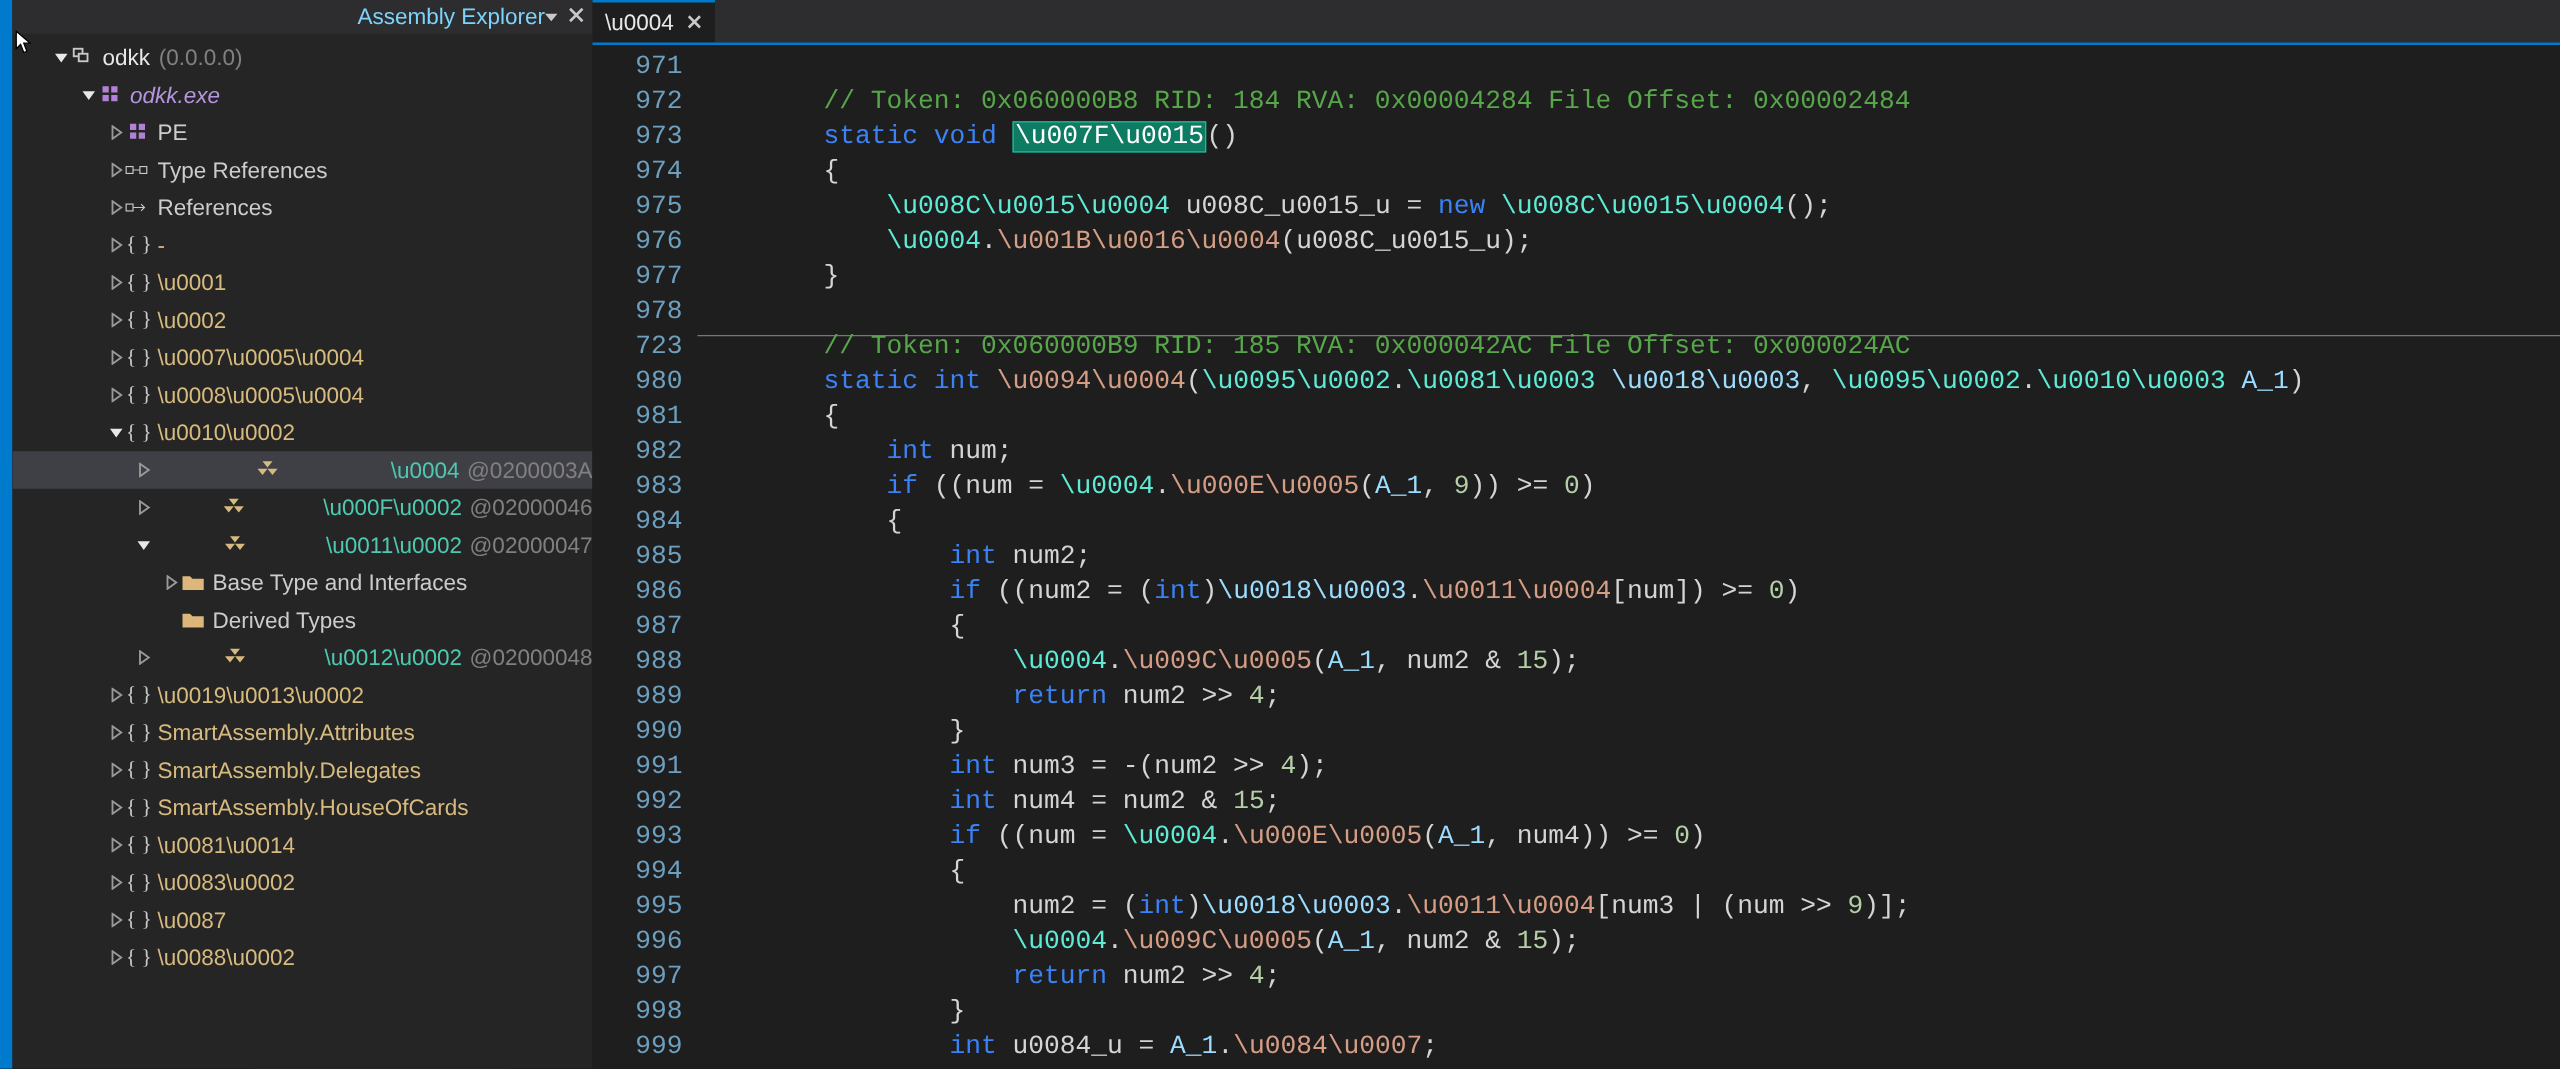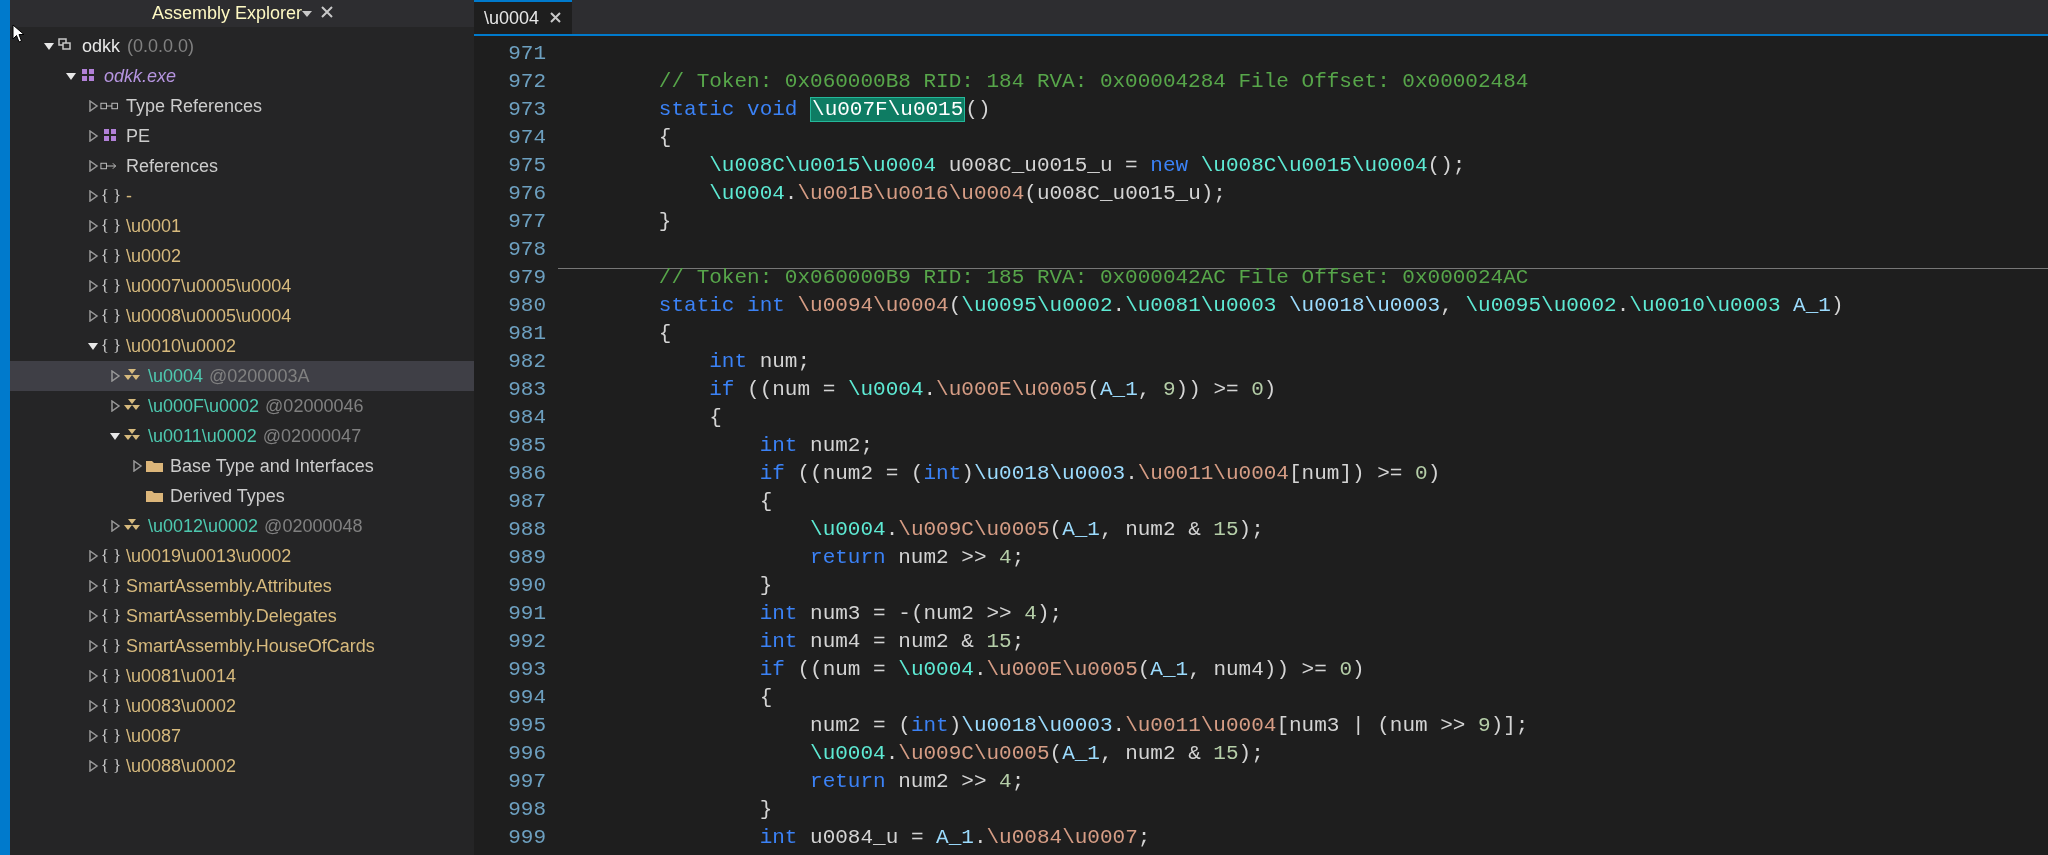--- a/index.html
+++ b/index.html
@@ -1,39 +1,39 @@
 <!DOCTYPE html>
 <html><head>
 <meta charset="utf-8">
 <style>
   * { margin:0; padding:0; box-sizing:border-box; }
   html,body { width:2048px; height:855px; background:#1e1e1e; font-family:"Segoe UI",Tahoma,sans-serif; font-size:18px; color:#ccc; overflow:hidden; }
   .app { display:flex; height:100%; }
   .leftbar { width:10px; background:#007acc; height:100%; flex:none; }
   .sidebar { width:464px; background:#252526; height:100%; flex:none; display:flex; flex-direction:column; }
-  .side-header { display:flex; align-items:center; justify-content:center; padding:3px 6px 3px 8px; background:#2d2d30; color:#fef9c3; font-size:18px; }
+  .side-header { display:flex; align-items:center; justify-content:flex-end; padding:3px 6px 3px 8px; background:#2d2d30; color:#7dd3fc; font-size:18px; }
   .side-header .title { display:flex; align-items:center; gap:6px; }
   .side-header .ctrls { display:flex; align-items:center; gap:8px; }
   .tri-down { width:0; height:0; border-left:5px solid transparent; border-right:5px solid transparent; border-top:6px solid #c8c8c8; display:inline-block; }
   .close-x svg { width:14px; height:14px; }
   .tree { flex:1; overflow:auto; padding-top:4px; }
   .row { display:flex; align-items:center; height:30px; white-space:nowrap; cursor:default; }
   .row.selected { background:#3f3f46; }
   .tw { width:14px; height:14px; display:inline-flex; align-items:center; justify-content:center; flex:none; }
   .tw.exp { color:#e8e8e8; }
   .tw.col { color:#999; }
   .ico { width:22px; height:22px; display:inline-flex; align-items:center; justify-content:center; flex:none; margin-right:4px; }
   .lbl { color:#ccc; }
   .lbl.gold { color:#d7ba7d; }
   .lbl.cyan { color:#4ec9b0; }
   .lbl .dim { color:#808080; margin-left:6px; }
   .in1 { padding-left:32px; }
   .in2 { padding-left:54px;font-style:italic; }
   .in3 { padding-left:76px; }
-  .in4 { padding-left:98px; }
+  .in4 { padding-left:98px;justify-content:space-between; }
   .in5 { padding-left:120px; }
   .editor { flex:1; display:flex; flex-direction:column; background:#1e1e1e; min-width:0; }
   .tabbar { height:34px; background:#2d2d30; display:flex; align-items:flex-end; }
   .tab { height:34px; background:#1e1e1e; padding:0 10px; display:flex; align-items:center; gap:10px; color:#e8e8e8; border-top:2px solid transparent; font-size:18px; }
   .tab.active { border-top:2px solid #007acc; }
   .tab .x svg { width:13px; height:13px; }
   .blueline { height:2px; background:#007acc; }
   .codebody { display:flex; flex:1; overflow:hidden; font-family:Consolas,"Courier New",monospace; font-size:21px; line-height:28px; }
   .gutter { width:84px; text-align:right; color:#6da0c0; padding-right:12px; padding-top:4px; user-select:none; }
   .gutter div { height:28px; }
@@ -100,43 +100,43 @@
           </span>
           <span class="lbl"><span style="color:#b695e0">odkk.exe</span></span>
         </div>
         <div class="row in3">
           <span class="tw col">
             <svg width="12" height="12" viewBox="0 0 12 12">
               <path d="M3 1 L10 6 L3 11 Z" fill="none" stroke="#999" stroke-width="1.5"></path>
             </svg>
           </span>
           <span class="ico">
-            <svg width="24" height="14" viewBox="0 0 24 14">
-              <rect x="1" y="4" width="6" height="6" fill="none" stroke="#c8c8c8"></rect>
-              <path d="M7 7 L13 7" stroke="#c8c8c8"></path>
-              <rect x="13" y="4" width="6" height="6" fill="none" stroke="#c8c8c8"></rect>
-            </svg>
-          </span>
-          <span class="lbl"><span>Type References</span></span>
-        </div>
-        <div class="row in3">
-          <span class="tw col">
-            <svg width="12" height="12" viewBox="0 0 12 12">
-              <path d="M3 1 L10 6 L3 11 Z" fill="none" stroke="#999" stroke-width="1.5"></path>
-            </svg>
-          </span>
-          <span class="ico">
             <svg width="20" height="20" viewBox="0 0 20 20">
               <rect x="3" y="3" width="5" height="5" fill="#b180d7"></rect>
               <rect x="10" y="3" width="5" height="5" fill="#b180d7"></rect>
               <rect x="3" y="10" width="5" height="5" fill="#b180d7"></rect>
               <rect x="10" y="10" width="5" height="5" fill="#b180d7"></rect>
             </svg>
           </span>
           <span class="lbl"><span>PE</span></span>
+        </div>
+        <div class="row in3">
+          <span class="tw col">
+            <svg width="12" height="12" viewBox="0 0 12 12">
+              <path d="M3 1 L10 6 L3 11 Z" fill="none" stroke="#999" stroke-width="1.5"></path>
+            </svg>
+          </span>
+          <span class="ico">
+            <svg width="24" height="14" viewBox="0 0 24 14">
+              <rect x="1" y="4" width="6" height="6" fill="none" stroke="#c8c8c8"></rect>
+              <path d="M7 7 L13 7" stroke="#c8c8c8"></path>
+              <rect x="13" y="4" width="6" height="6" fill="none" stroke="#c8c8c8"></rect>
+            </svg>
+          </span>
+          <span class="lbl"><span>Type References</span></span>
         </div>
         <div class="row in3">
           <span class="tw col">
             <svg width="12" height="12" viewBox="0 0 12 12">
               <path d="M3 1 L10 6 L3 11 Z" fill="none" stroke="#999" stroke-width="1.5"></path>
             </svg>
           </span>
           <span class="ico">
             <svg width="24" height="14" viewBox="0 0 24 14">
               <rect x="1" y="4" width="6" height="6" fill="none" stroke="#c8c8c8"></rect>
@@ -399,21 +399,21 @@
     <div class="codebody">
       <div class="gutter" id="gutter">
           <div>971</div>
           <div>972</div>
           <div>973</div>
           <div>974</div>
           <div>975</div>
           <div>976</div>
           <div>977</div>
           <div>978</div>
-          <div>979</div>
+          <div>723</div>
           <div>980</div>
           <div>981</div>
           <div>982</div>
           <div>983</div>
           <div>984</div>
           <div>985</div>
           <div>986</div>
           <div>987</div>
           <div>988</div>
           <div>989</div>

